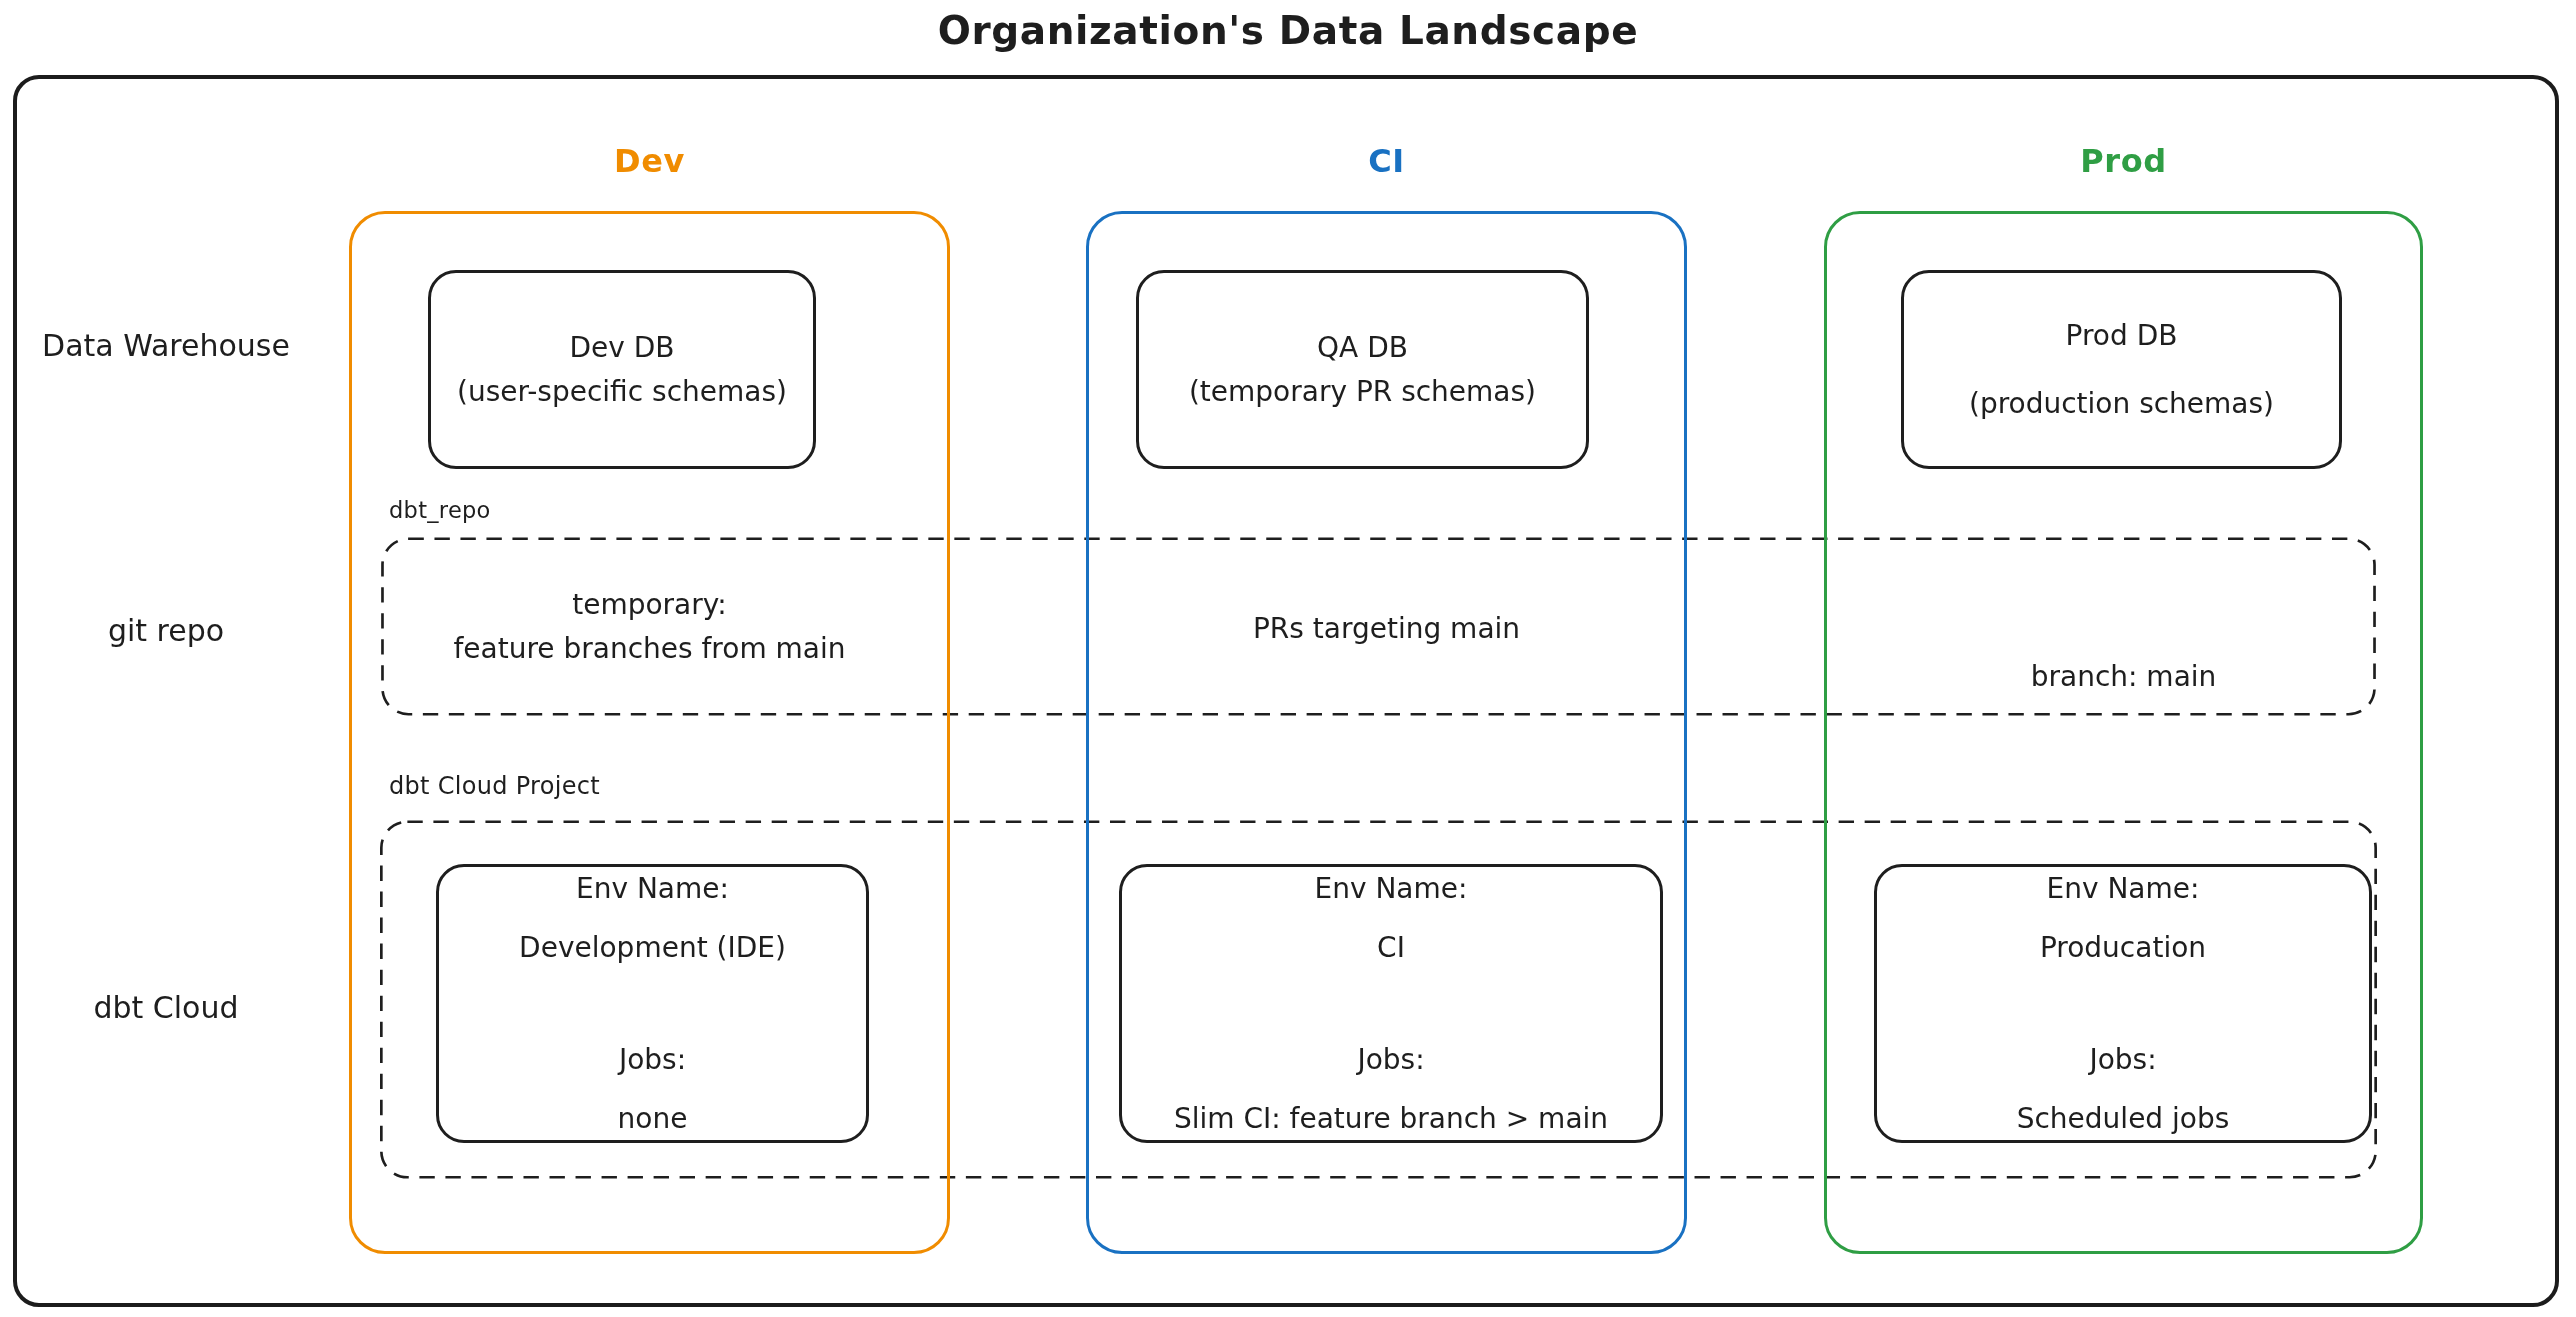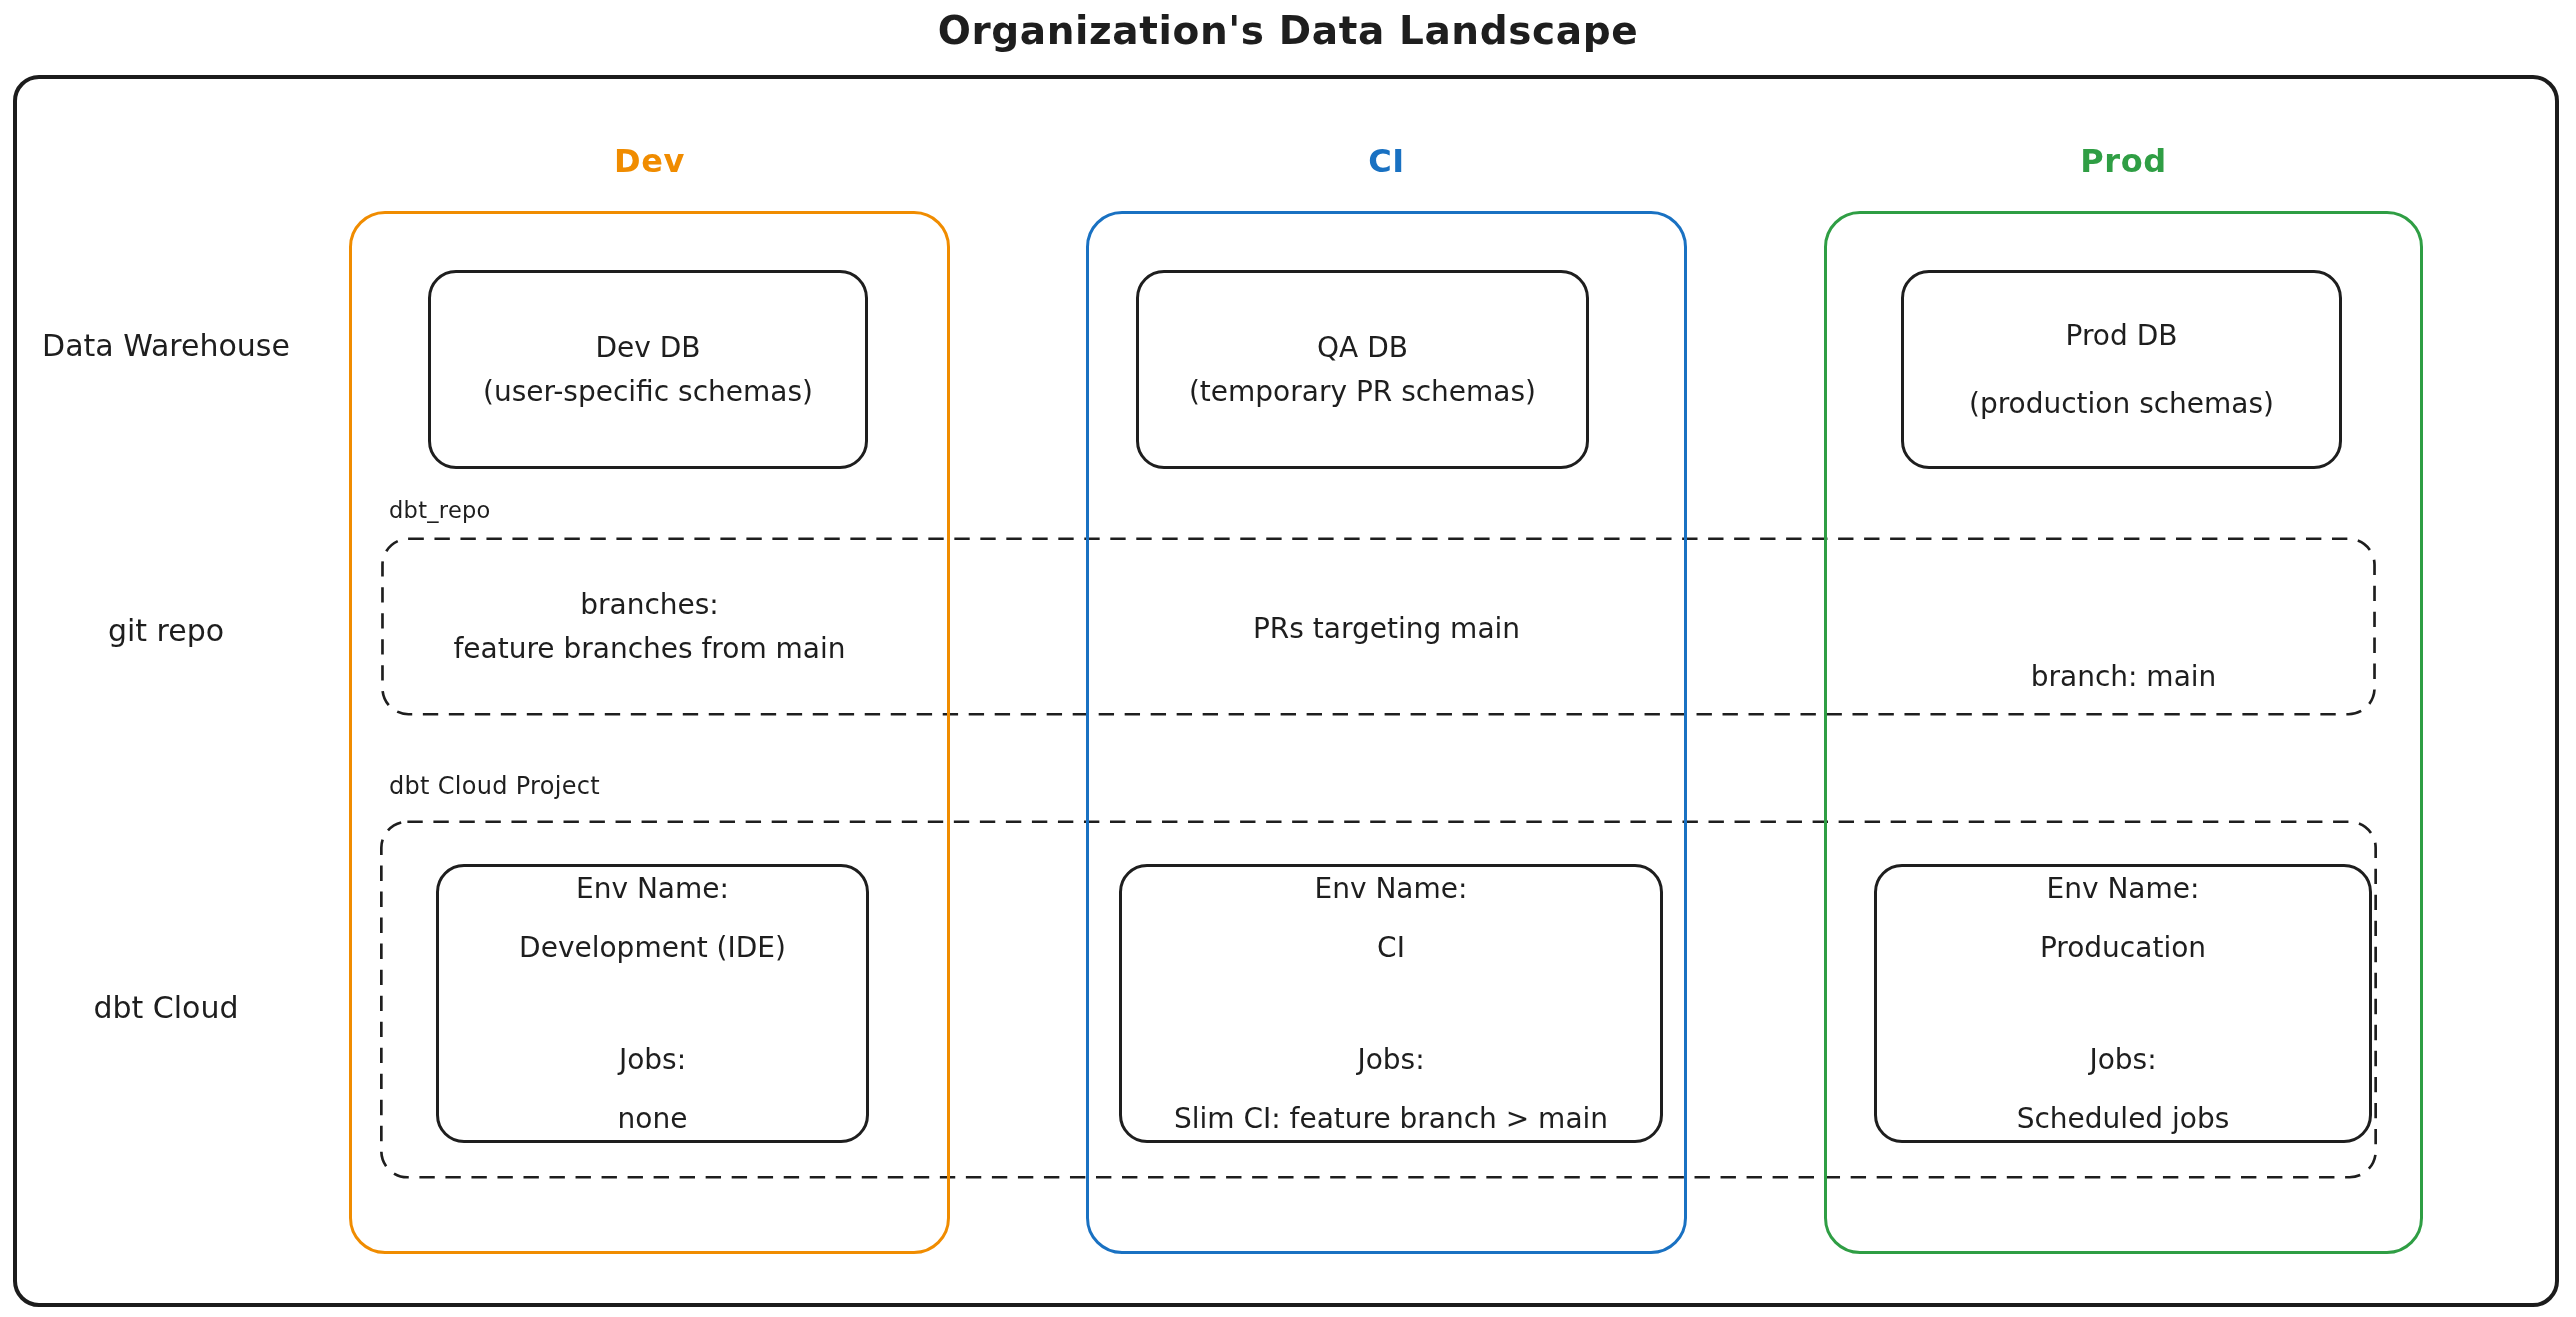--- a/index.html
+++ b/index.html
@@ -65,21 +65,21 @@
     border-radius: 28px;
     background: #ffffff;
     display: flex;
     flex-direction: column;
     align-items: center;
     justify-content: center;
     text-align: center;
     font-size: 28px;
     line-height: 44px;
   }
-  .db-box.dev  { left: 428px;  top: 270px; width: 440px; height: 199px; }
+  .db-box.dev  { left: 428px;  top: 270px; width: 388px; height: 199px; }
   .db-box.ci   { left: 1136px; top: 270px; width: 453px; height: 199px; }
   .db-box.prod { left: 1901px; top: 270px; width: 441px; height: 199px; gap: 24px; }
   .git-text {
     text-align: center;
     font-size: 28px;
     line-height: 44px;
   }
   .git-text.dev  { left: 379px;  top: 583px;  width: 541px; }
   .git-text.ci   { left: 1086px; top: 607px; width: 601px; }
   .git-text.prod { left: 1824px; top: 607px; width: 599px; margin-top: 48px; }
@@ -128,21 +128,21 @@
   <div class="abs node-box db-box ci">
     <div>QA DB</div>
     <div>(temporary PR schemas)</div>
   </div>
   <div class="abs node-box db-box prod">
     <div>Prod DB</div>
     <div>(production schemas)</div>
   </div>
 
   <div class="abs git-text dev">
-    <div>branches:</div>
+    <div>temporary:</div>
     <div>feature branches from main</div>
   </div>
   <div class="abs git-text ci">PRs targeting main</div>
   <div class="abs git-text prod">branch: main</div>
 
   <div class="abs node-box env-box dev">
     <div>Env Name:</div>
     <div>Development (IDE)</div>
     <div class="env-spacer"></div>
     <div>Jobs:</div>

